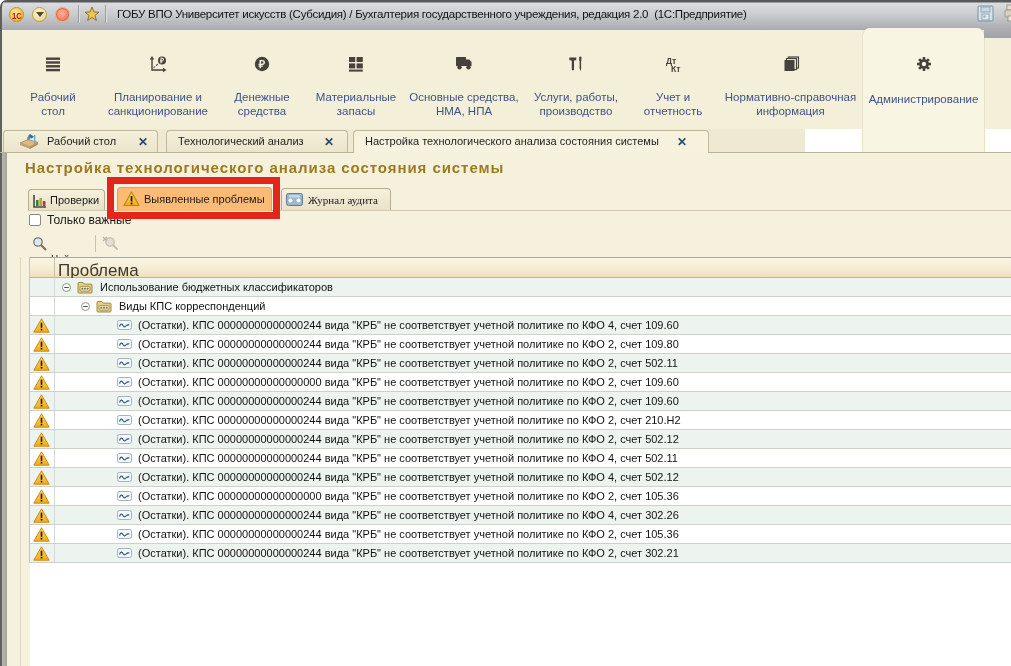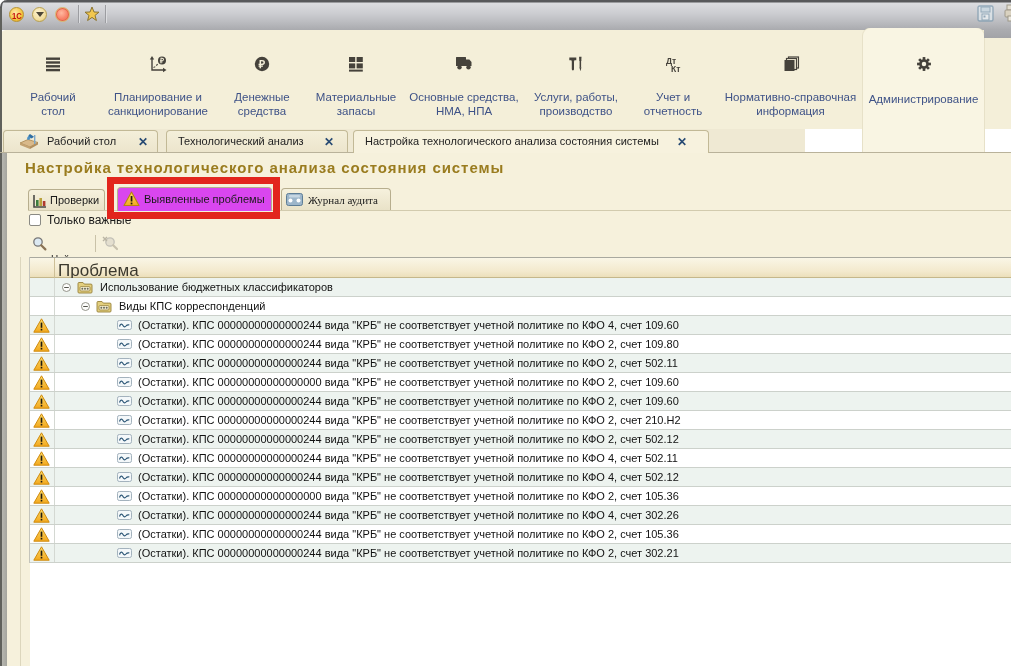--- a/index.html
+++ b/index.html
@@ -29,21 +29,21 @@
 .wtab { position:absolute; top:1px; height:22px; background:linear-gradient(#f4efda,#ece5cc); border:1px solid #c2b996; border-bottom:none; border-radius:4px 4px 0 0; font-size:11px; color:#222; }
 .wtab.active { background:#f7f2de; height:23px; z-index:3; }
 .wtab .x { position:absolute; top:4px; font-weight:bold; color:#274a73; font-size:12px; }
 
 
 #content { left:0; top:153px; width:1011px; height:513px; background:#f6f1dc; }
 #heading { position:absolute; left:25px; top:6px; font-size:15px; font-weight:bold; color:#9a7c1f; letter-spacing:0.94px; white-space:nowrap; }
 
 .stab { position:absolute; font-size:11px; color:#1a1a1a; border:1px solid #b7ae8e; border-bottom:none; border-radius:4px 4px 0 0; }
 .stab.inactive { background:linear-gradient(#f6f1dd,#e9e2c8); }
-.stab.active { background:#d946ef; }
+.stab.active { background:#fdba74; }
 
 #redbox { position:absolute; left:107px; top:24px; width:173px; height:42px; border:7px solid #e2251d; z-index:5; }
 
 #chkrow { position:absolute; left:29px; top:61px; }
 #chk { position:absolute; left:0; top:0; width:12px; height:12px; background:#fff; border:1px solid #8a8a84; border-radius:2px; }
 #chklabel { position:absolute; left:18px; top:-1px; font-size:12px; color:#1a1a1a; white-space:nowrap; }
 
 #findrow { position:absolute; left:30px; top:82px; height:18px; }
 #findtext { position:absolute; left:21px; top:19px; font-size:10px; color:#1a1a1a; }
 #findsep { position:absolute; left:65px; top:0; width:1px; height:17px; background:#c9c2a8; }
@@ -75,20 +75,21 @@
     </div>
     <div class="tb-circle" style="left:30px; background:radial-gradient(circle at 40% 35%, #fdf3cf, #f0dc9a 65%, #d9b95c); border:1px solid #b8a050;">
       <div style="position:absolute;left:3px;top:4px;width:0;height:0;border-left:4px solid transparent;border-right:4px solid transparent;border-top:5px solid #4c4636;"></div>
     </div>
     <div class="tb-circle" style="left:53px; background:radial-gradient(circle at 42% 38%, #ffb9a0, #f78168 55%, #ef6d50); border:1.5px solid #d9b66c; box-shadow:inset 0 0 0 1px #e2654d;"></div>
     <div id="tb-sep1" style="left:76px;"></div>
     <svg class="abs" style="left:82px;top:6px;" width="16" height="16" viewBox="0 0 16 16">
       <path d="M8 1 L10 6 L15 6.2 L11 9.4 L12.4 14.5 L8 11.4 L3.6 14.5 L5 9.4 L1 6.2 L6 6 Z" fill="#f2c74e" stroke="#8a7430" stroke-width="1"></path>
     </svg>
     <div id="tb-sep2" style="left:103px;"></div>
+    <div id="tb-title">ГОБУ ВПО Университет искусств (Субсидия) / Бухгалтерия государственного учреждения, редакция 2.0&nbsp; (1С:Предприятие)</div>
     <svg class="abs" style="left:975px;top:5px;opacity:.75;" width="17" height="17" viewBox="0 0 17 17">
       <rect x="1" y="1" width="15" height="15" rx="1.5" fill="#dfe7ec" stroke="#7f9cb0" stroke-width="1.4"></rect>
       <rect x="4" y="2" width="9" height="5" fill="#c8d8e2" stroke="#7f9cb0" stroke-width="1"></rect>
       <rect x="5" y="9" width="7" height="6" fill="#eef3f6" stroke="#7f9cb0" stroke-width="1"></rect>
       <rect x="6.5" y="10.5" width="2" height="2" fill="#7f9cb0"></rect>
     </svg>
     <svg class="abs" style="left:1002px;top:4px;opacity:.85;" width="18" height="18" viewBox="0 0 18 18">
       <rect x="3" y="1" width="12" height="5" fill="#e6e0d0" stroke="#98917e" stroke-width="1"></rect>
       <rect x="1" y="6" width="16" height="7" rx="1" fill="#dcd3be" stroke="#98917e" stroke-width="1"></rect>
       <rect x="4" y="12" width="11" height="5" fill="#f2ede0" stroke="#98917e" stroke-width="1"></rect>

